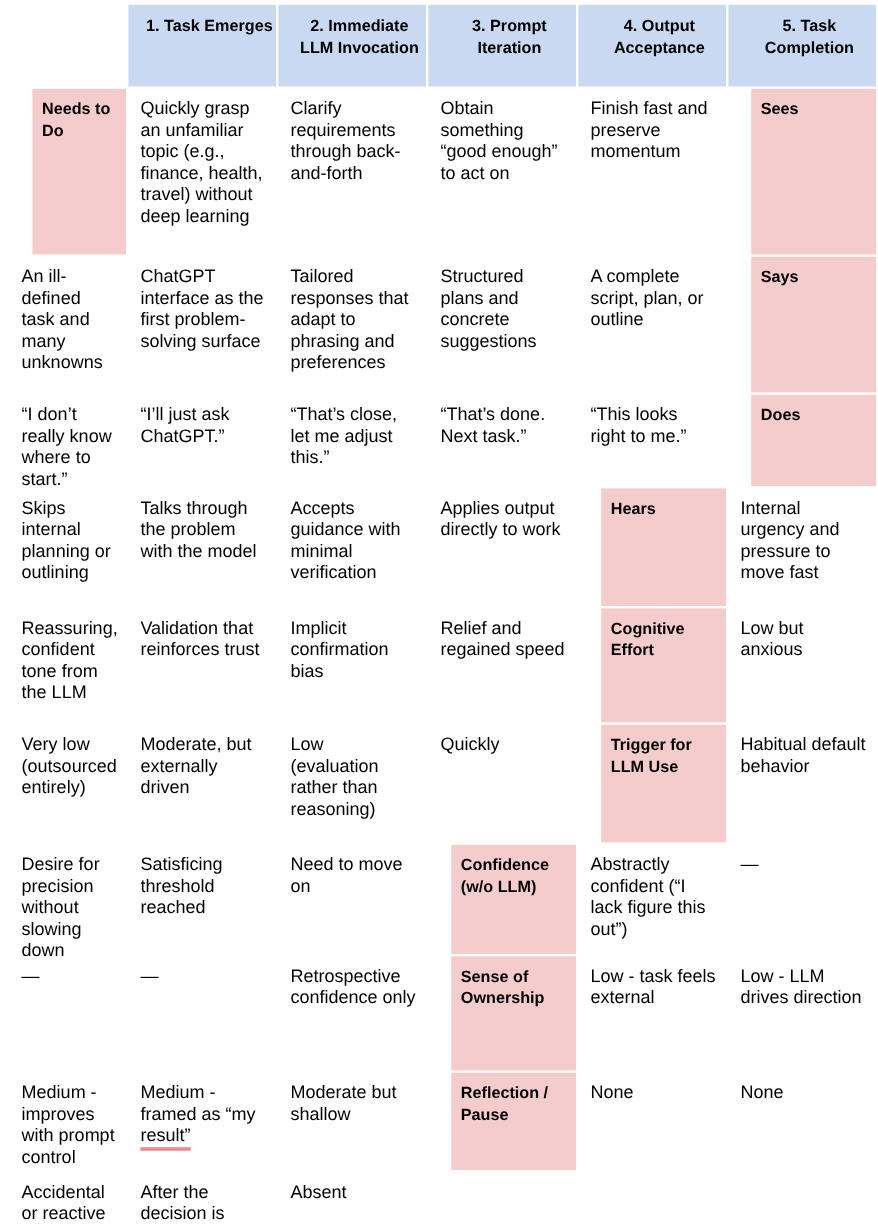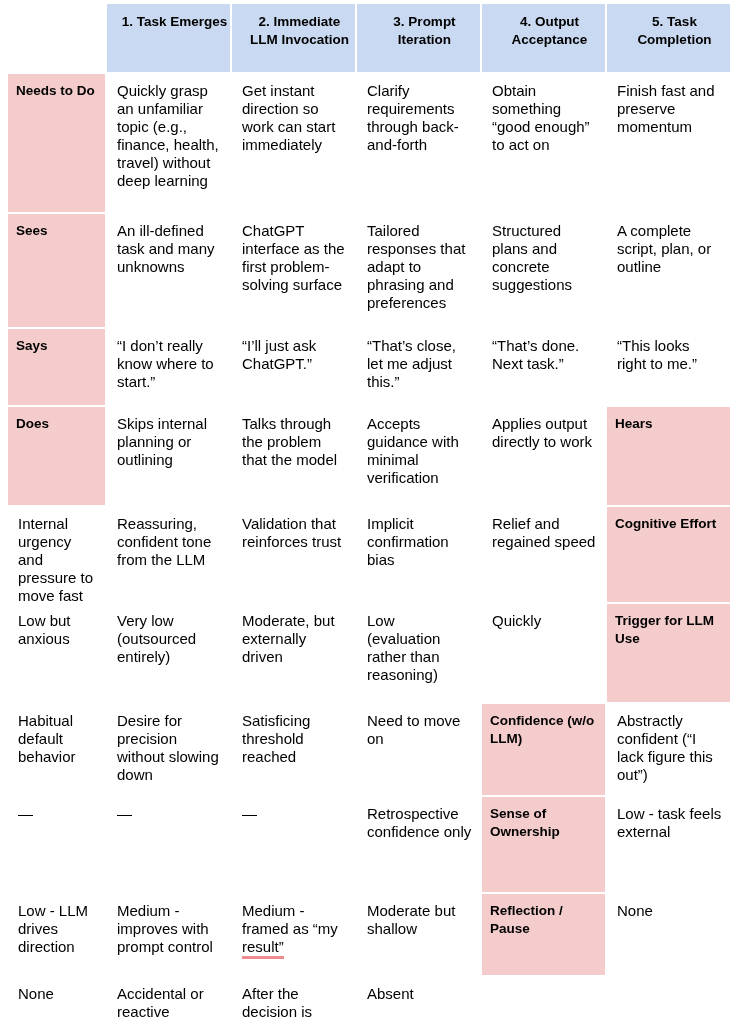--- a/index.html
+++ b/index.html
@@ -37,20 +37,21 @@
     padding: 9px 0 0 12px;
     box-sizing: border-box;
   }
   .rh {
     background: var(--rowhdr-bg, #f4cccc);
     font-weight: bold;
     font-size: 13.5px;
     line-height: 18px;
     padding: 8px 6px 0 8px;
     box-sizing: border-box;
+    margin-left: 19px;
   }
   .td {
     background: #ffffff;
     font-size: 15px;
     line-height: 18px;
     padding: 8px 8px 0 10px;
     box-sizing: border-box;
     white-space: pre-line;
   }
   .mark-underline {
@@ -65,39 +66,38 @@
   <div class="grid" id="grid">
     <div class="corner"></div>
 
   <div class="th">1. Task Emerges</div>
       <div class="th">2. Immediate LLM Invocation</div>
       <div class="th">3. Prompt Iteration</div>
       <div class="th">4. Output Acceptance</div>
       <div class="th">5. Task Completion</div>
       <div class="rh">Needs to Do</div>
       <div class="td">Quickly grasp an unfamiliar topic (e.g., finance, health, travel) without deep learning</div>
-      <div class="td">Get instant direction so work can start immediately</div>
       <div class="td">Clarify requirements through back-and-forth</div>
       <div class="td">Obtain something “good enough” to act on</div>
       <div class="td">Finish fast and preserve momentum</div>
       <div class="rh">Sees</div>
       <div class="td">An ill-defined task and many unknowns</div>
       <div class="td">ChatGPT interface as the first problem-solving surface</div>
       <div class="td">Tailored responses that adapt to phrasing and preferences</div>
       <div class="td">Structured plans and concrete suggestions</div>
       <div class="td">A complete script, plan, or outline</div>
       <div class="rh">Says</div>
       <div class="td">“I don’t really know where to start.”</div>
       <div class="td">“I’ll just ask ChatGPT.”</div>
       <div class="td">“That’s close, let me adjust this.”</div>
       <div class="td">“That’s done. Next task.”</div>
       <div class="td">“This looks right to me.”</div>
       <div class="rh">Does</div>
       <div class="td">Skips internal planning or outlining</div>
-      <div class="td">Talks through the problem that the model</div>
+      <div class="td">Talks through the problem with the model</div>
       <div class="td">Accepts guidance with minimal verification</div>
       <div class="td">Applies output directly to work</div>
       <div class="rh">Hears</div>
       <div class="td">Internal urgency and pressure to move fast</div>
       <div class="td">Reassuring, confident tone from the LLM</div>
       <div class="td">Validation that reinforces trust</div>
       <div class="td">Implicit confirmation bias</div>
       <div class="td">Relief and regained speed</div>
       <div class="rh">Cognitive Effort</div>
       <div class="td">Low but anxious</div>

